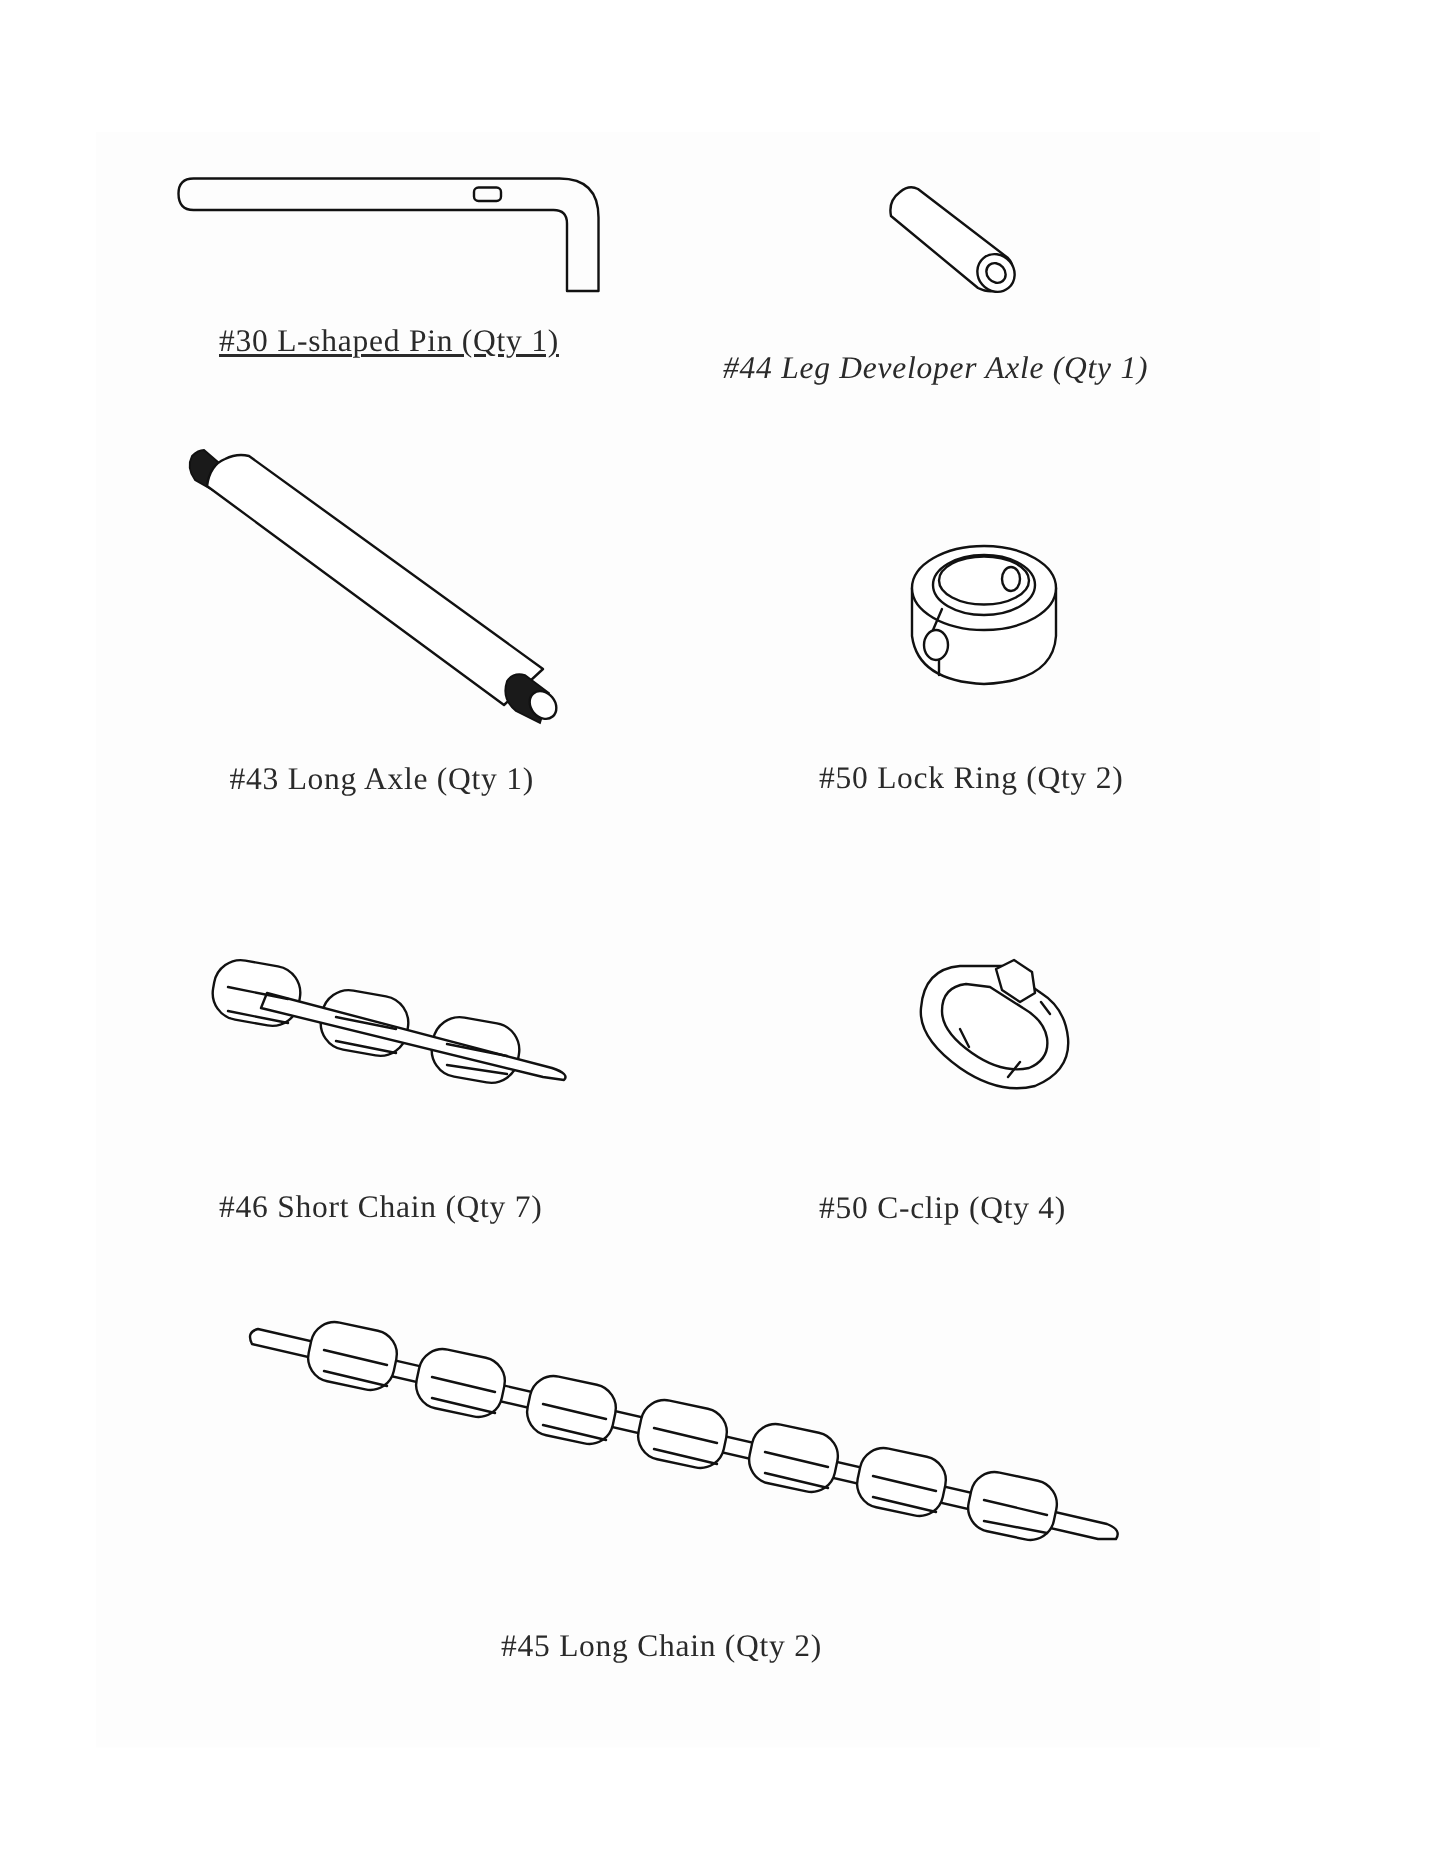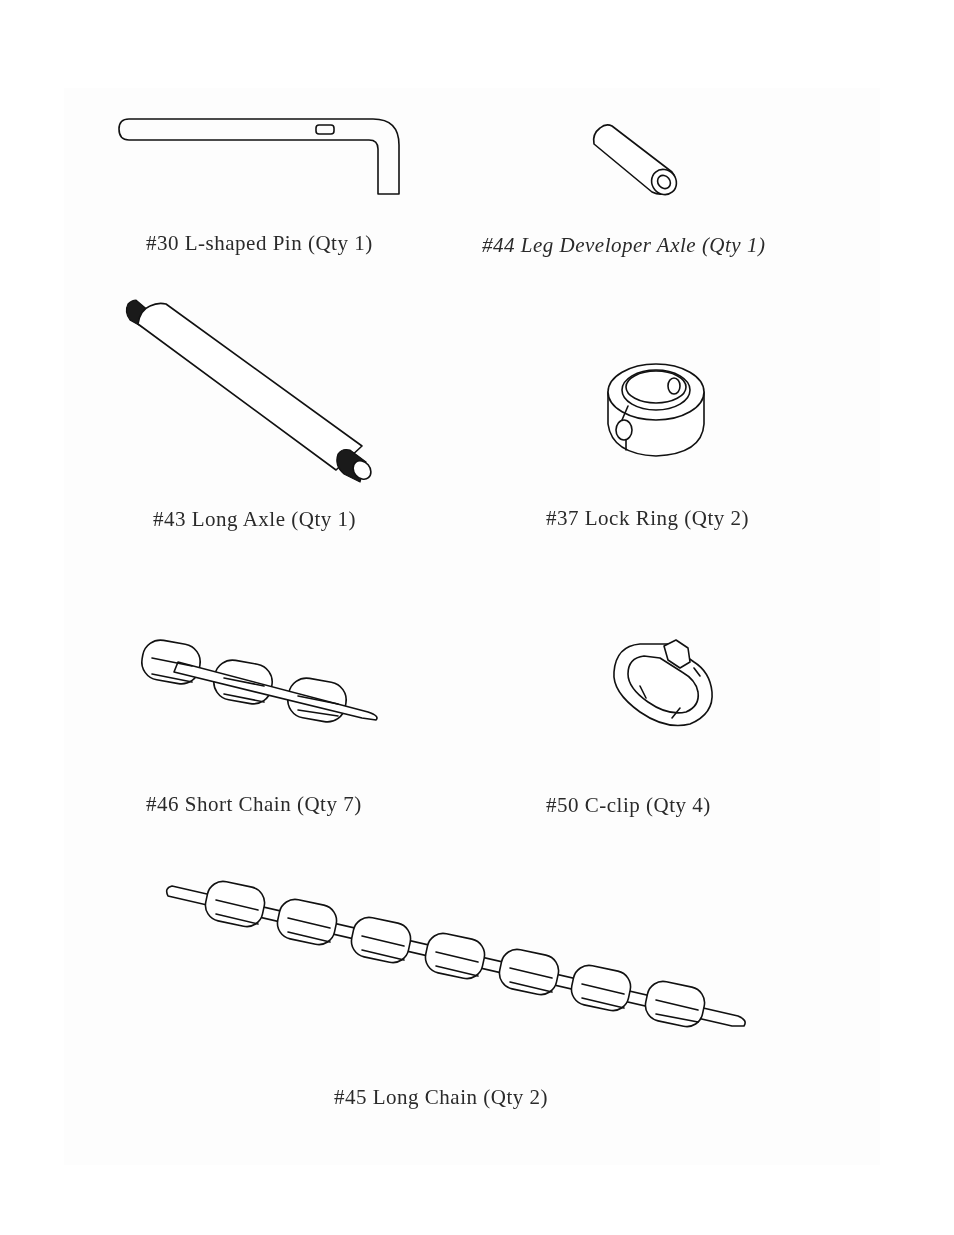--- a/index.html
+++ b/index.html
@@ -25,21 +25,21 @@
 <body>
 
 <div class="panel"></div>
 
 <div class="part-drawing" style="left:115px;top:115px;">
   <svg width="290" height="85" viewBox="0 0 290 85">
     <path class="ln" d="M14 4 H258 Q284 4 284 30 V79 H263 V34 Q263 25 254 25 H14 Q4 25 4 14 Q4 4 14 4 Z"></path>
     <rect class="ln" x="201" y="10" width="18" height="9" rx="3"></rect>
   </svg>
 </div>
-<div class="part-label" style="left:146px;top:231px;">#30 L-shaped Pin (Qty 1)</div>
+<div class="part-label" style="left:146px;top:215px;text-decoration:underline;">#30 L-shaped Pin (Qty 1)</div>
 
 <div class="part-drawing" style="left:588px;top:122px;">
   <svg width="95" height="78" viewBox="0 0 95 78">
     <path class="fw" d="M12 6 Q4 12 6 22 L64 70 Q76 76 84 66 Q90 56 84 50 L24 4 Q18 1 12 6 Z"></path>
     <ellipse class="fw" cx="76" cy="60" rx="12" ry="13" transform="rotate(-40 76 60)"></ellipse>
     <ellipse class="ln" cx="76" cy="60" rx="6" ry="7" transform="rotate(-40 76 60)"></ellipse>
   </svg>
 </div>
 <div class="part-label" style="left:482px;top:233px;font-style:italic;">#44 Leg Developer Axle (Qty 1)</div>
 
@@ -57,21 +57,21 @@
   <svg width="104" height="96" viewBox="0 0 104 96">
     <path class="fw" d="M4 30 V62 Q8 92 52 94 Q98 92 100 62 V30 Z"></path>
     <ellipse class="fw" cx="52" cy="30" rx="48" ry="28"></ellipse>
     <ellipse class="ln" cx="52" cy="28" rx="34" ry="20"></ellipse>
     <ellipse class="ln" cx="52" cy="25" rx="30" ry="16"></ellipse>
     <ellipse class="ln" cx="70" cy="24" rx="6" ry="8"></ellipse>
     <ellipse class="ln" cx="20" cy="68" rx="8" ry="10"></ellipse>
     <path class="ln" d="M24 44 L18 58 M22 78 L22 88"></path>
   </svg>
 </div>
-<div class="part-label" style="left:546px;top:506px;">#37 Lock Ring (Qty 2)</div>
+<div class="part-label" style="left:546px;top:506px;">#50 Lock Ring (Qty 2)</div>
 
 <div class="part-drawing" style="left:138px;top:636px;">
   <svg width="246" height="88" viewBox="0 0 246 88">
     <g>
       <rect class="fw" x="4" y="6" width="58" height="40" rx="18" transform="rotate(10 33 26)"></rect>
       <rect class="fw" x="76" y="26" width="58" height="40" rx="18" transform="rotate(10 105 46)"></rect>
       <rect class="fw" x="150" y="44" width="58" height="40" rx="18" transform="rotate(10 179 64)"></rect>
       <path class="fw" d="M40 26 L230 76 Q242 80 238 84 L224 82 L36 36 Z"></path>
       <path class="ln" d="M14 22 L54 30 M14 38 L54 46 M86 42 L126 50 M86 58 L126 66 M160 60 L200 68 M160 74 L200 80"></path>
     </g>

